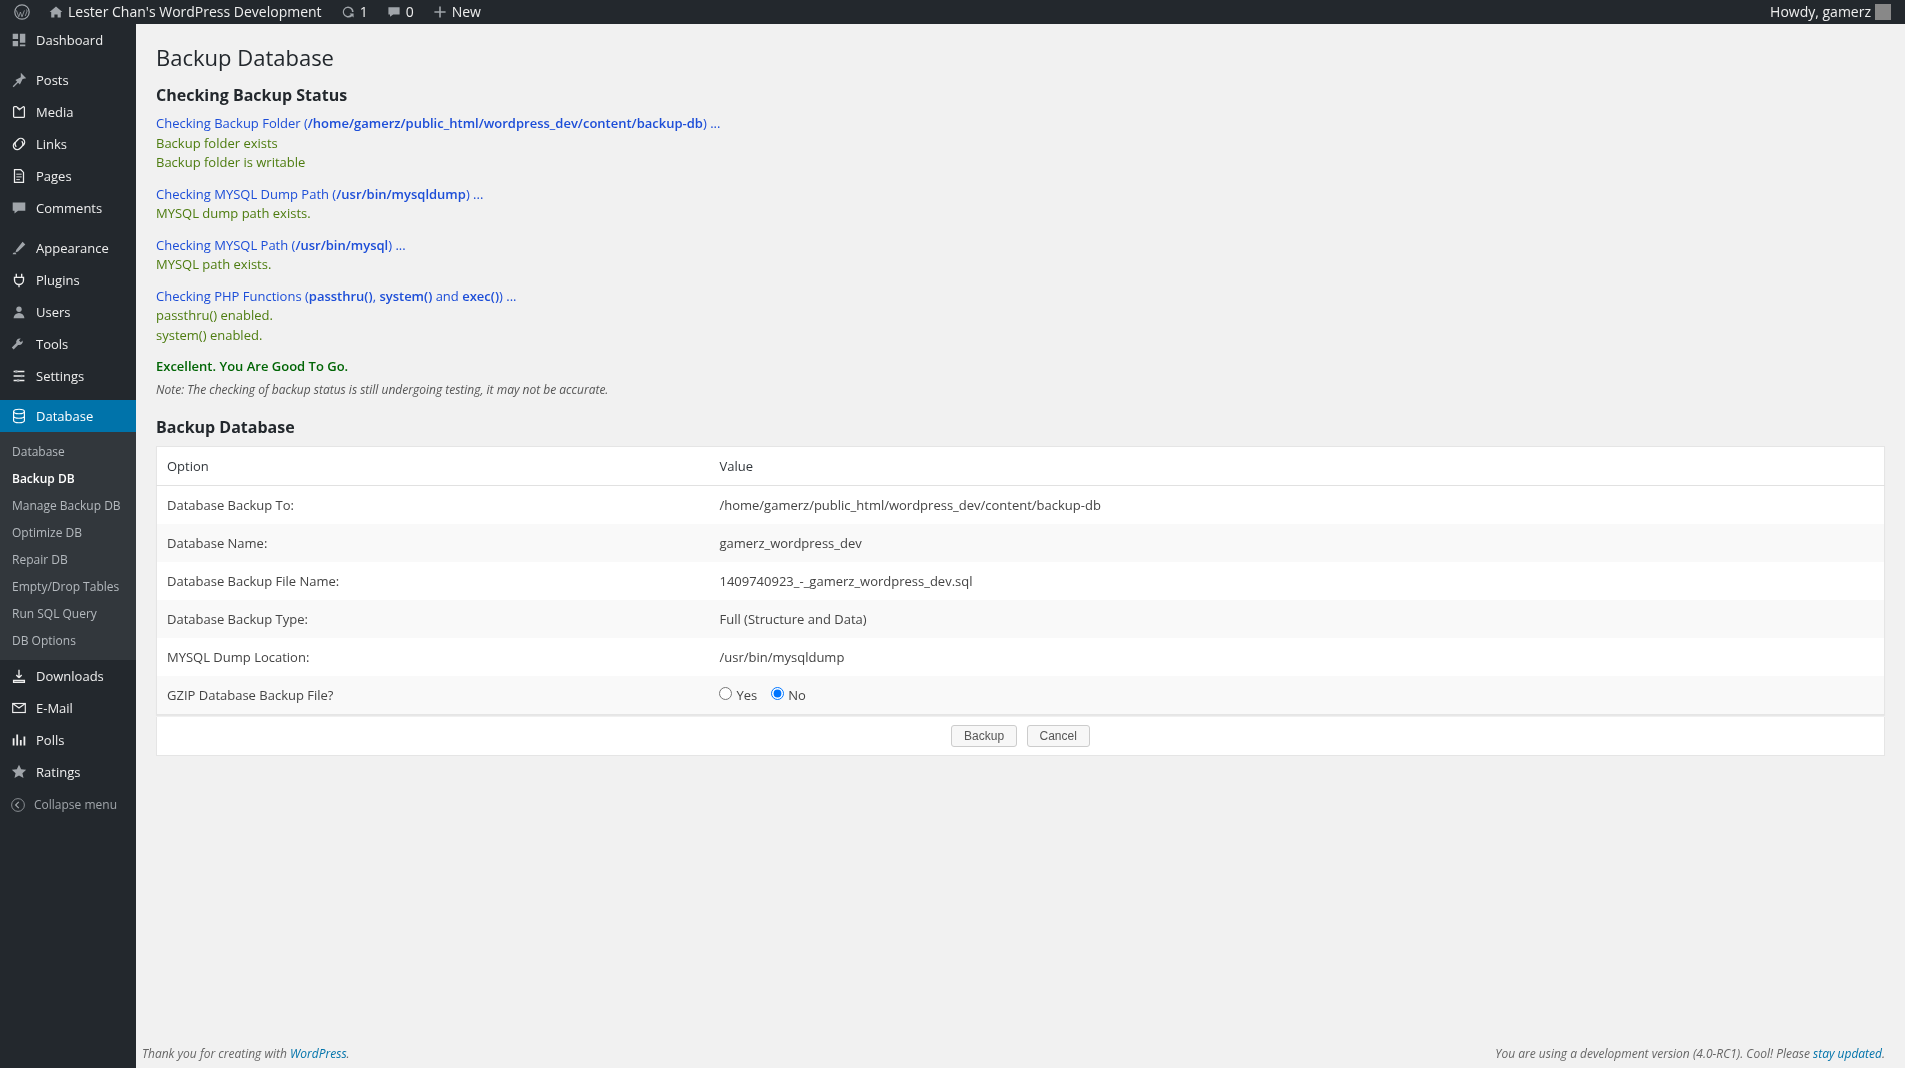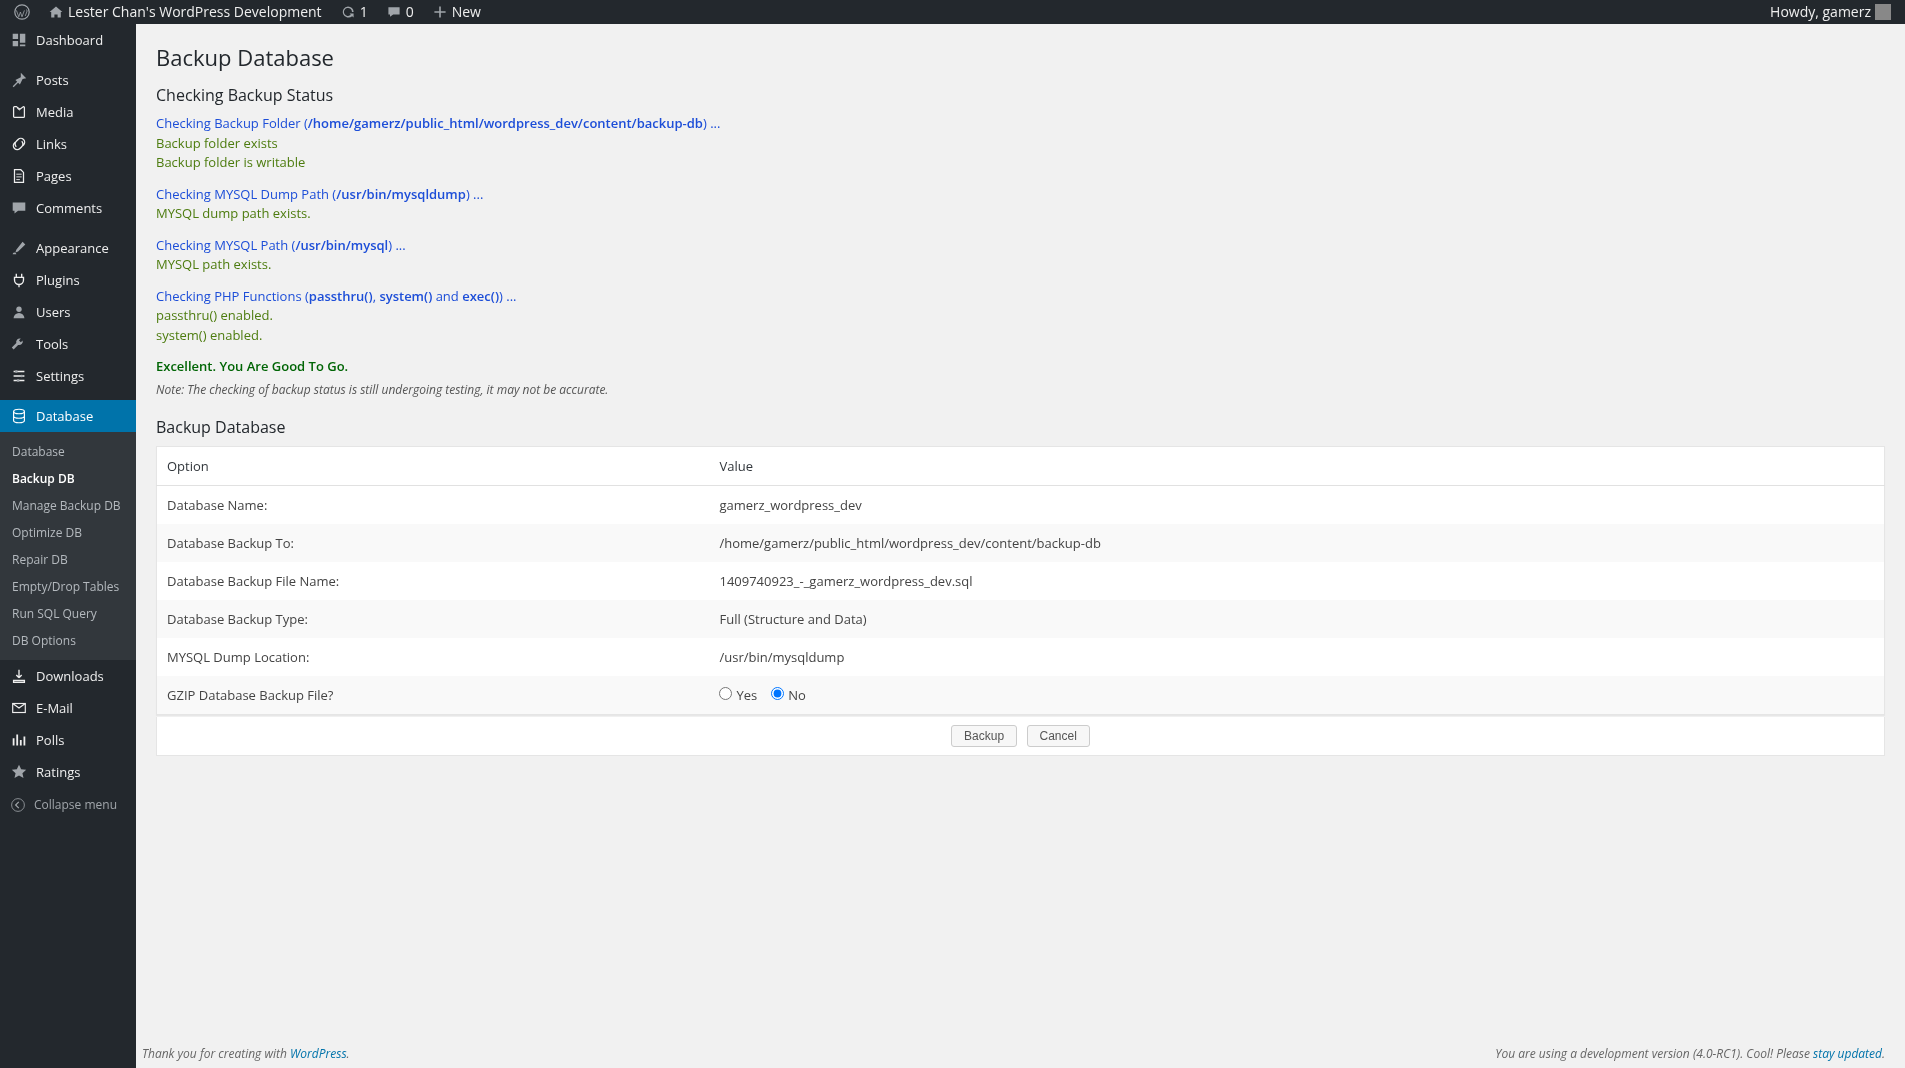--- a/index.html
+++ b/index.html
@@ -83,21 +83,21 @@
   position: relative;
 }
 .content h1 {
   font-size: 22px;
   font-weight: 400;
   color: #23282d;
   margin: 8px 0 12px;
 }
 .content h2 {
   font-size: 16px;
-  font-weight: 400;
+  font-weight: 700;
   color: #23282d;
   margin: 10px 0 8px;
 }
 
 .status-block { margin-bottom: 12px; line-height: 1.5; }
 .status-block .chk-line { color: #1d4ed8; }
 .status-block .bold { font-weight: 600; }
 .status-block .ok { color: #4d7c0f; }
 
 .excellent { color: #006505; font-weight: 600; margin-bottom: 6px; }
@@ -364,26 +364,26 @@
     <table class="form">
       <thead>
         <tr>
           <th>Option</th>
           <th>Value</th>
         </tr>
       </thead>
       <tbody id="table-body">
 
       <tr>
+            <td class="option">Database Backup To:</td>
+            <td>/home/gamerz/public_html/wordpress_dev/content/backup-db</td>
+          </tr>
+          <tr>
             <td class="option">Database Name:</td>
             <td>gamerz_wordpress_dev</td>
-          </tr>
-          <tr>
-            <td class="option">Database Backup To:</td>
-            <td>/home/gamerz/public_html/wordpress_dev/content/backup-db</td>
           </tr>
           <tr>
             <td class="option">Database Backup File Name:</td>
             <td>1409740923_-_gamerz_wordpress_dev.sql</td>
           </tr>
           <tr>
             <td class="option">Database Backup Type:</td>
             <td>Full (Structure and Data)</td>
           </tr>
           <tr>

